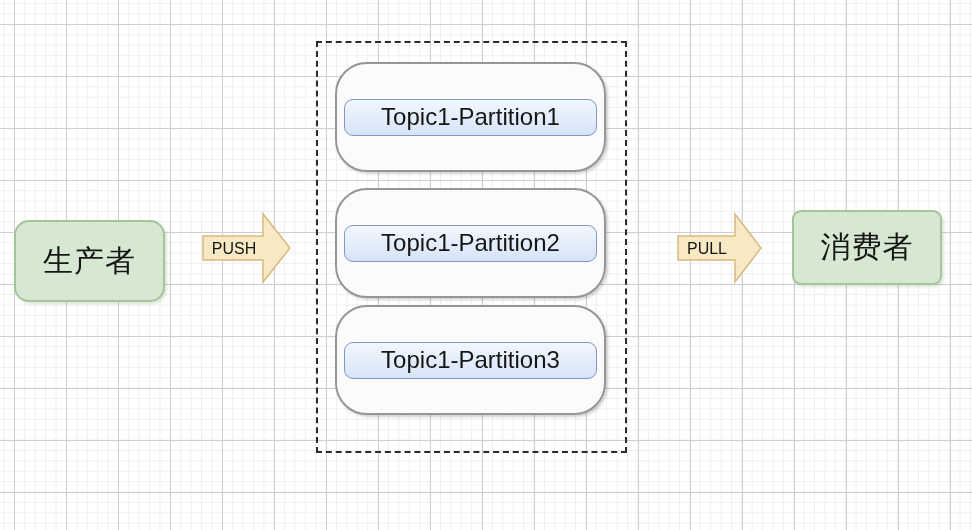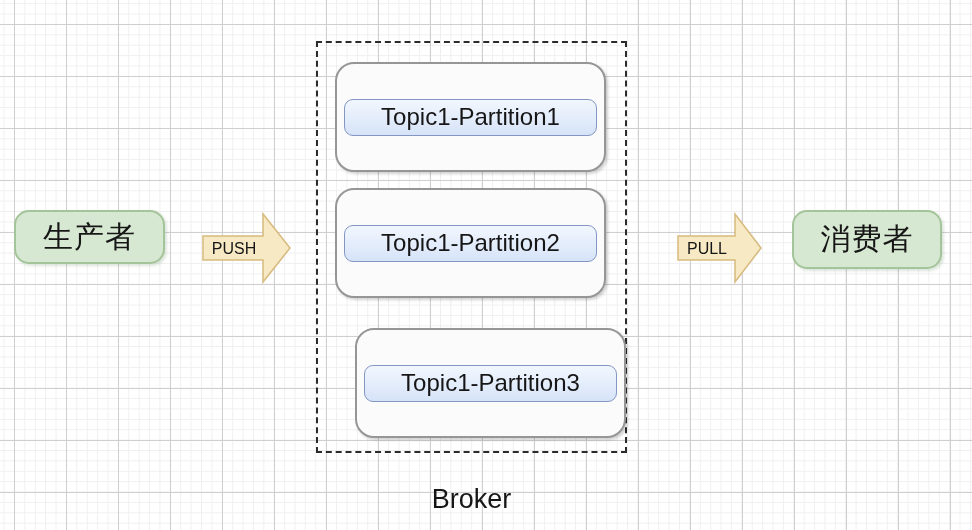--- a/index.html
+++ b/index.html
@@ -26,22 +26,22 @@
     align-items: center;
     justify-content: center;
     background: var(--producer-fill, #d7e8d2);
     border: 2px solid var(--producer-border, #a4c49a);
     border-radius: 15px;
     font-size: 30px;
     letter-spacing: 1px;
     box-shadow: 2px 2px 3px rgba(120, 150, 115, 0.25);
     box-sizing: border-box;
   }
-  .producer { left: 14px;  top: 210px; width: 151px; height: 54px; }
-  .consumer { left: 792px; top: 210px; width: 150px; height: 59px; }
+  .producer { left: 14px;  top: 220px; width: 151px; height: 82px; }
+  .consumer { left: 792px; top: 210px; width: 150px; height: 75px; border-radius: 9px; }
 
   .arrow { position: absolute; overflow: visible; }
   .arrow polygon {
     fill: var(--arrow-fill, #f7e9c4);
     stroke: var(--arrow-border, #d7ba7e);
     stroke-width: 1.5;
     stroke-linejoin: miter;
   }
   .arrow text {
     font-size: 16px;
@@ -58,32 +58,32 @@
     width: 311px; height: 412px;
     border: 2px dashed var(--broker-dash-border, #2b2b2b);
     box-sizing: border-box;
   }
   .broker-node-group {
     position: absolute;
     left: 17px;
     width: 271px; height: 110px;
     background: var(--group-fill, #fbfbfb);
     border: 2px solid var(--group-border, #969696);
-    border-radius: 19px;
+    border-radius: 32px;
     box-shadow: 2px 2px 3px rgba(0,0,0,0.18);
     display: flex;
     flex-direction: column;
     align-items: center;
     justify-content: center;
     gap: 15px;
     box-sizing: border-box;
   }
   .group-1 { top: 19px; }
   .group-2 { top: 145px; text-align: right; }
-  .group-3 { top: 285px; margin-left: 20px; }
+  .group-3 { top: 262px; }
 
   .partition-box {
     width: 253px; height: 37px;
     display: flex;
     align-items: center;
     justify-content: center;
     background: linear-gradient(180deg,
       var(--partition-fill-top, #f2f7fe) 0%,
       var(--partition-fill-bottom, #d6e3f8) 100%);
     border: 1.5px solid var(--partition-border, #8496c4);
@@ -123,21 +123,20 @@
     <div class="broker-node-group group-2">
       <div class="partition-box">Topic1-Partition2</div>
     </div>
 
     <div class="broker-node-group group-3">
       <div class="partition-box">Topic1-Partition3</div>
     </div>
 
   </div>
 
-  <div class="broker-label">Broker</div>
 
   <svg class="arrow pull-arrow" viewBox="0 0 84 70" preserveAspectRatio="none">
     <polygon points="0,23 57,23 57,1 83,35 57,69 57,47 0,47"></polygon>
     <text x="29" y="41">PULL</text>
   </svg>
 
   <div class="endpoint-node consumer">
     <span>消费者</span>
   </div>
 

